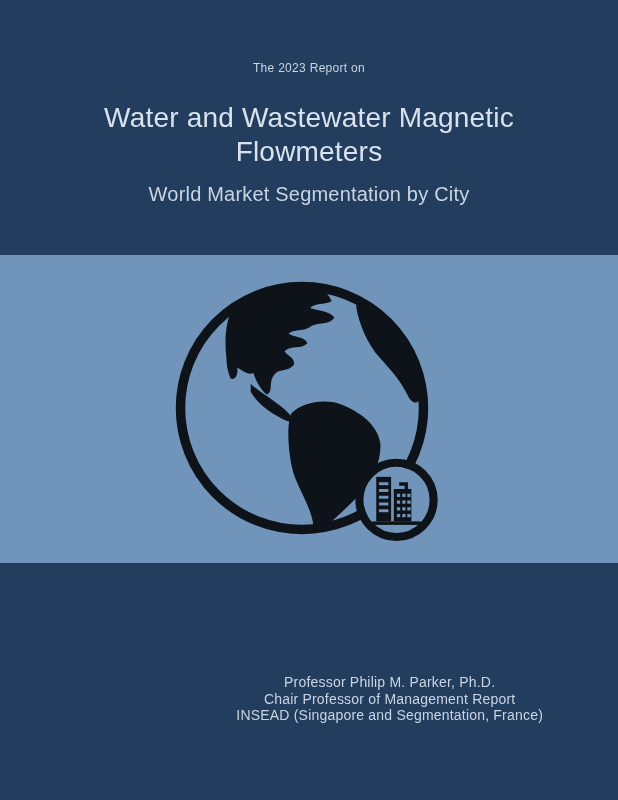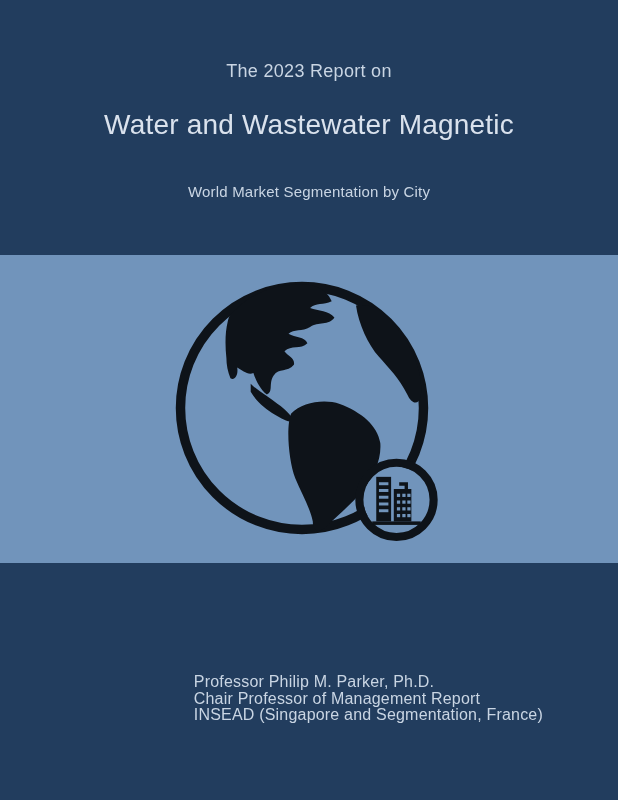--- a/index.html
+++ b/index.html
@@ -14,44 +14,44 @@
     background: #223D5E;
     overflow: hidden;
     font-family: "Liberation Sans", sans-serif;
   }
   .eyebrow {
     position: absolute;
     top: 61px;
     left: 0;
     right: 0;
     text-align: center;
-    font-size: 18px;
+    font-size: 12px;
     letter-spacing: 0.3px;
     color: #C9D5E3;
   }
   .title {
     position: absolute;
     top: 97px;
     left: 0;
     right: 0;
-    margin: 11px;
+    margin: 4px;
     text-align: center;
     font-size: 28px;
     line-height: 34px;
     font-weight: normal;
     letter-spacing: 0.2px;
     color: #DAE2ED;
   }
   .subtitle {
     position: absolute;
     top: 183px;
     left: 0;
     right: 0;
     text-align: center;
-    font-size: 15px;
+    font-size: 20px;
     letter-spacing: 0.2px;
     color: #C9D5E3;
   }
   .band {
     position: absolute;
     top: 255px;
     left: 0;
     width: 618px;
     height: 308px;
     background: #7194BB;
@@ -61,36 +61,37 @@
     left: 167px;
     top: 273px;
     width: 270px;
     height: 270px;
   }
   .globe-wrap svg { overflow: visible; display: block; }
   .author {
     position: absolute;
     top: 674px;
     right: 75px;
-    text-align: left;
-    font-size: 16px;
+    text-align: center;
+    font-size: 14px;
     line-height: 16.5px;
     letter-spacing: 0.2px;
     color: #C9D5E3;
   }
 </style>
 </head>
 <body>
 
 <div class="cover">
 
   <div class="eyebrow">The 2023 Report on</div>
 
   <h1 class="title">
     <span>Water and Wastewater Magnetic</span><br>
+    <span>Flowmeters</span>
   </h1>
 
   <div class="subtitle">World Market Segmentation by City</div>
 
   <div class="band"></div>
 
   <div class="globe-wrap">
     <svg width="270" height="270" viewBox="0 0 200 200" xmlns="http://www.w3.org/2000/svg">
 
       <circle cx="100" cy="100" r="90" fill="none" stroke="#0E1319" stroke-width="7"></circle>

